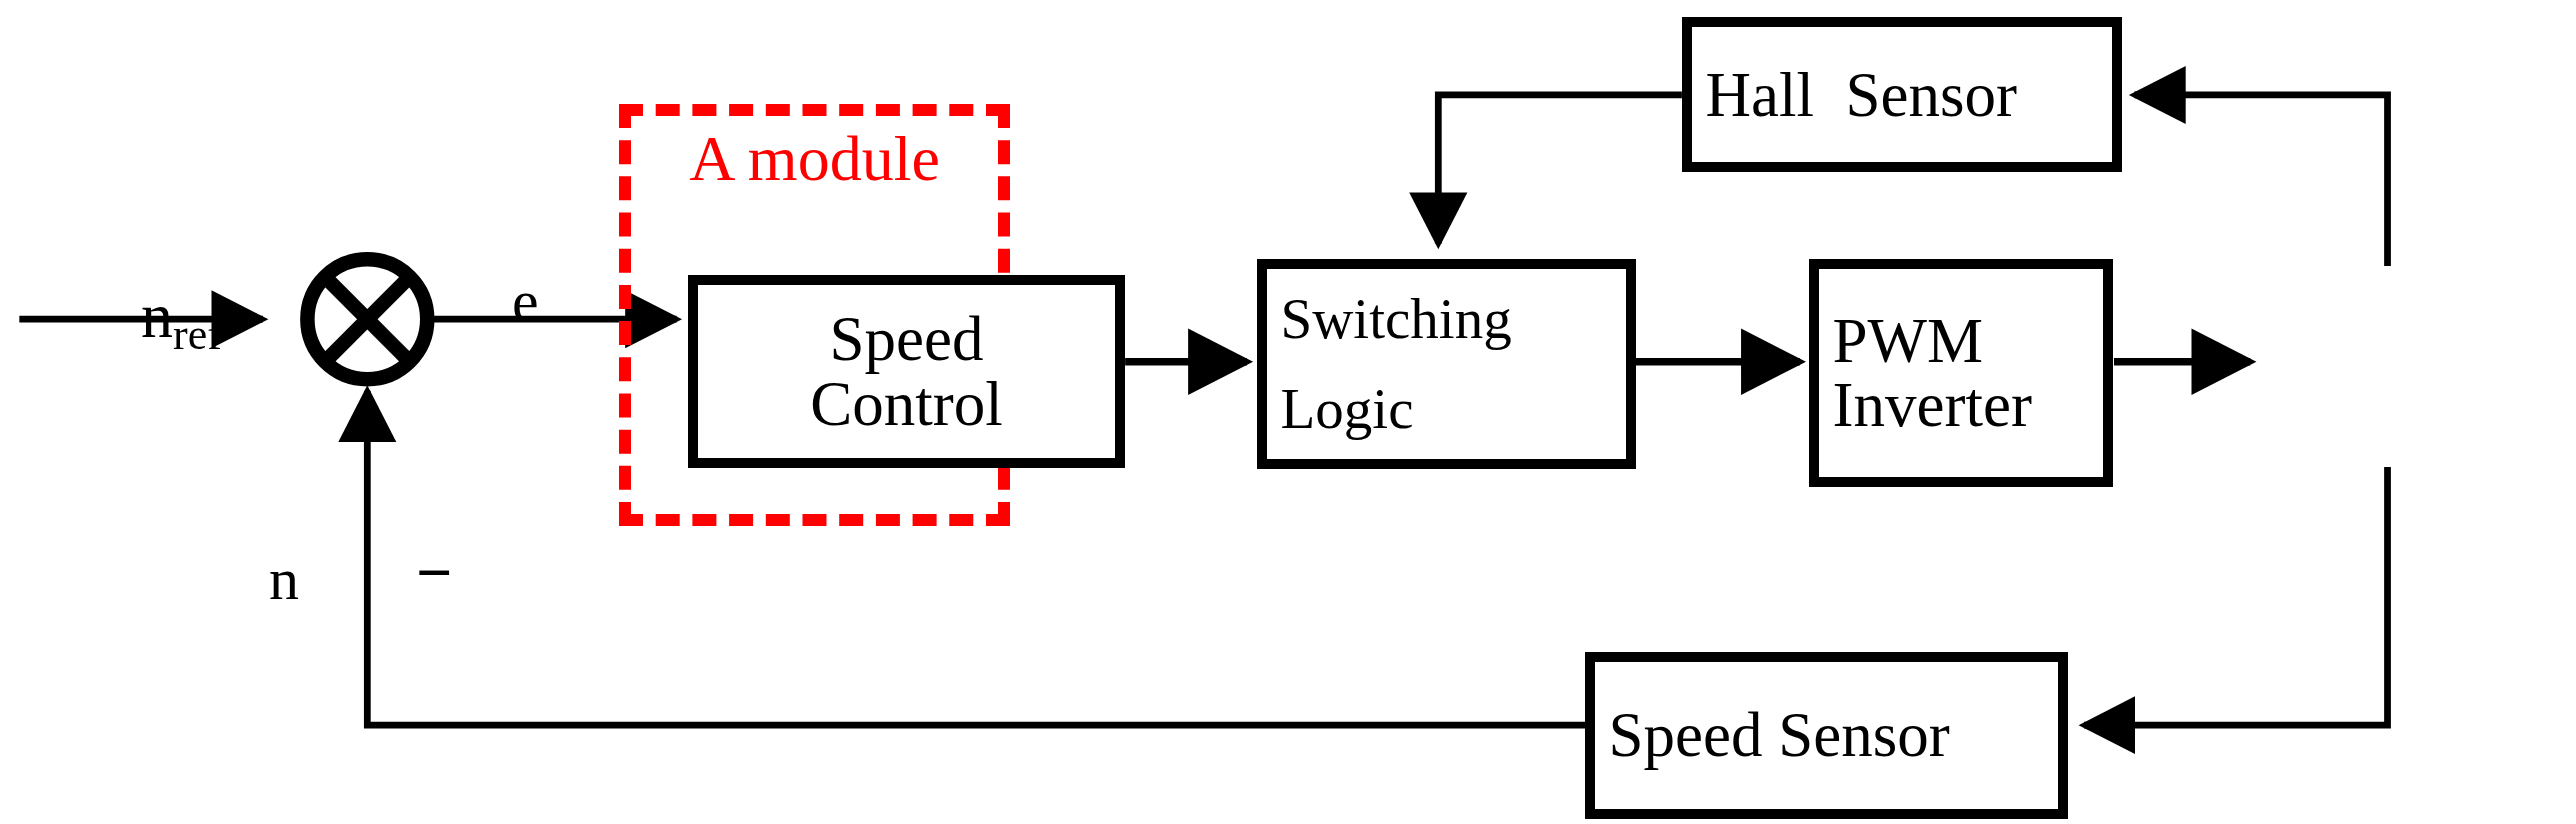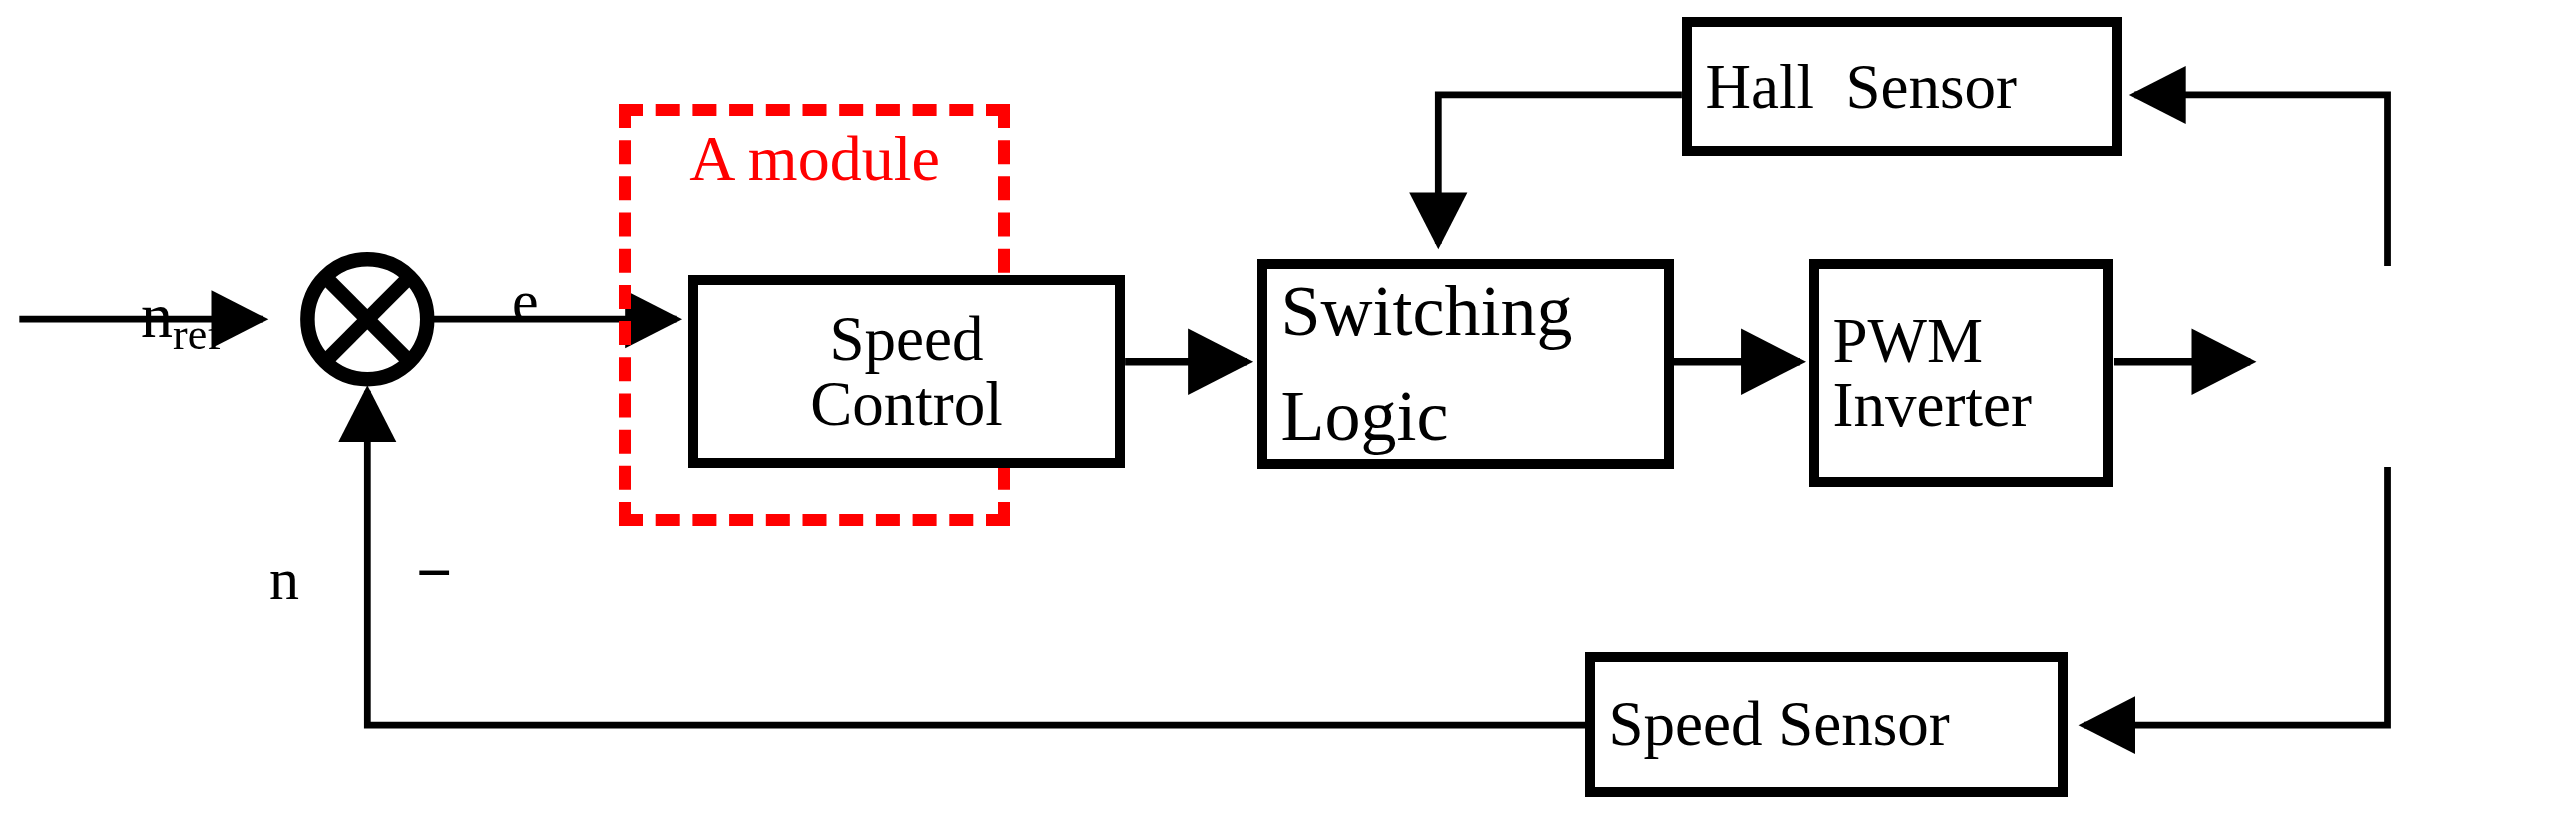--- a/index.html
+++ b/index.html
@@ -35,25 +35,25 @@
     justify-content: center;
     color: #000000;
     line-height: 1.02;
     white-space: pre;
   }
   .blk .ln { display: block; }
   .blk.center { align-items: center; text-align: left; }
   .blk.left   { align-items: flex-start; text-align: left; padding-left: 13.5px; }
 
   #blk-speed-control { left: 688px; top: 275px; width: 437px; height: 193px; font-size: 63px; }
-  #blk-switching-logic { left: 1257px; top: 259px; width: 417px; height: 210px; font-size: 72px; gap: 32px; }
+  #blk-switching-logic { left: 1257px; top: 259px; width: 379px; height: 210px; font-size: 57px; gap: 32px; }
   #blk-pwm-inverter { left: 1809px; top: 259px; width: 304px; height: 228px; font-size: 63px; }
   #blk-bldc-motor { left: 2259px; top: 266px; width: 300px; height: 201px; font-size: 63px; }
-  #blk-hall-sensor { left: 1682px; top: 17.4px; width: 440px; height: 139px; font-size: 63px; }
-  #blk-speed-sensor { left: 1585px; top: 652px; width: 483px; height: 145px; font-size: 63px; }
+  #blk-hall-sensor { left: 1682px; top: 17.4px; width: 440px; height: 155px; font-size: 63px; }
+  #blk-speed-sensor { left: 1585px; top: 652px; width: 483px; height: 167px; font-size: 63px; }
 
   
   #module-box {
     position: absolute;
     left: 619px;
     top: 104px;
     width: 391px;
     height: 422px;
     box-sizing: border-box;
     border: 12.6px dashed #FF0000;

